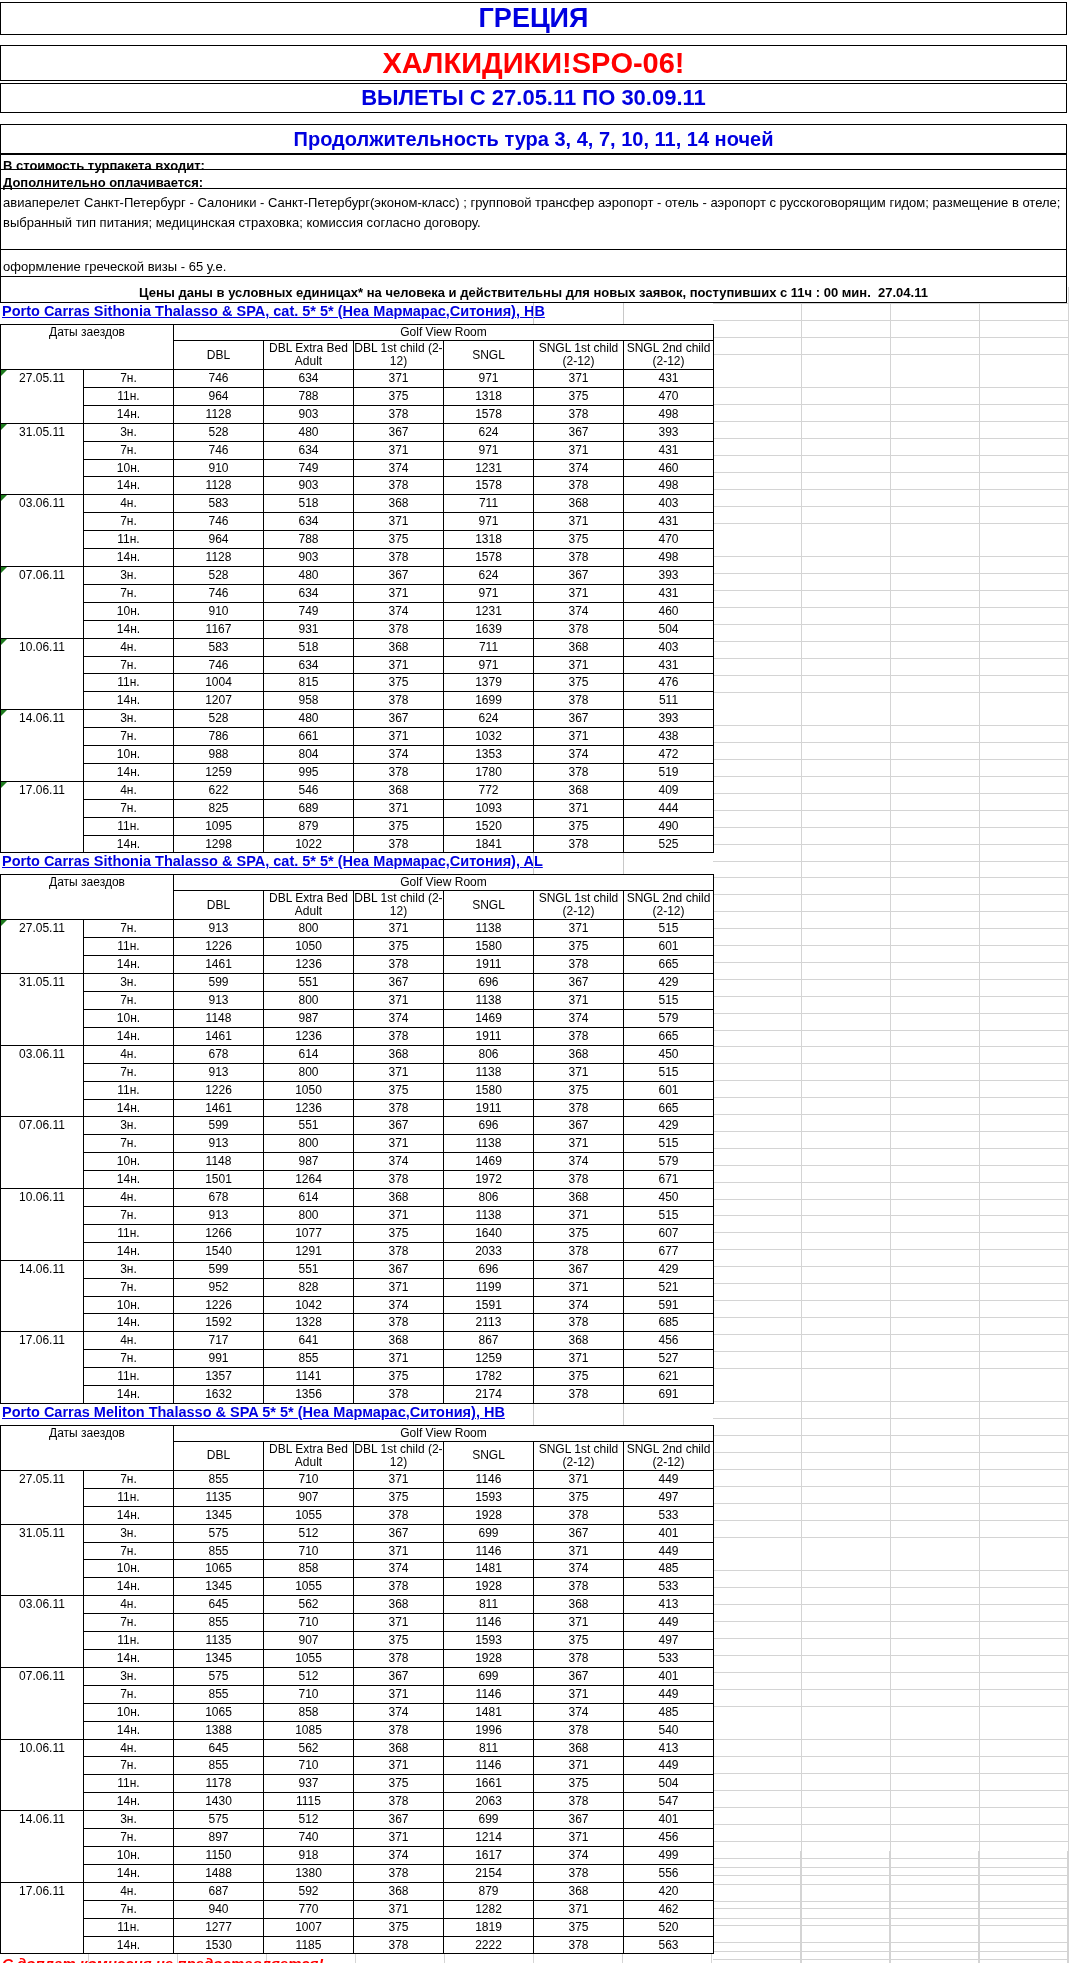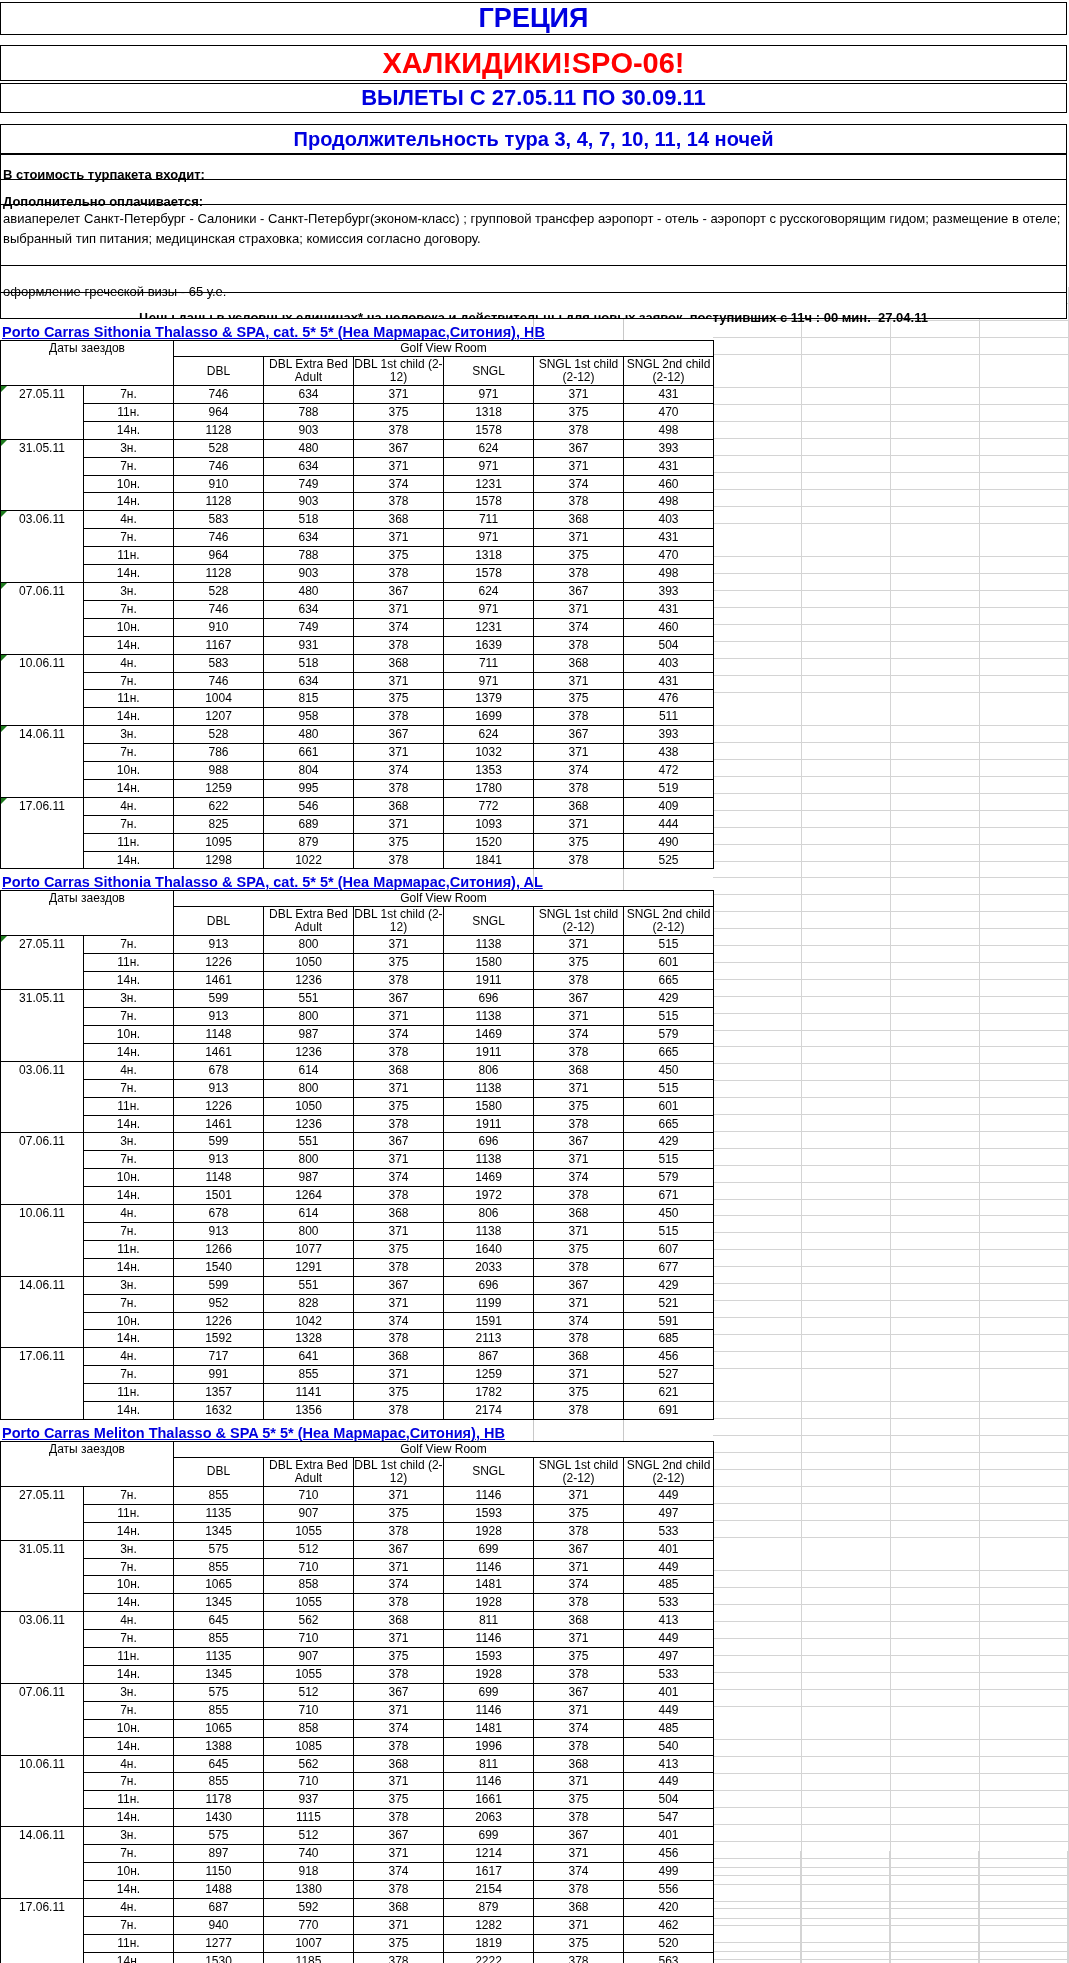--- a/index.html
+++ b/index.html
@@ -20,29 +20,29 @@
 
   
   .hbox{width:1065px;border:1px solid #000;text-align:center;font-weight:bold;background:#fff;
         display:flex;align-items:center;justify-content:center;}
   .t1{height:31px;margin-bottom:10px;color:#0000e0;font-size:27px;}
   .t2{height:34px;margin-bottom:2px;color:#ff0000;font-size:29px;}
   .t3{height:28px;margin-bottom:11px;color:#0000e0;font-size:22px;}
   .t4{height:28px;color:#0000e0;font-size:20px;}
 
   .infostack{width:1065px;border:1px solid #000;border-top:none;background:#fff;}
-  .irow{border-top:1px solid #000;font-size:13px;padding:12px 2px;box-sizing:border-box;}
+  .irow{border-top:1px solid #000;font-size:13px;padding:3px 2px;box-sizing:border-box;}
   .lbl{font-weight:bold;height:15px;line-height:15px;}
   .lbl2{font-weight:bold;height:19px;line-height:19px;}
   .itxt{height:61px;line-height:20px;padding-top:4px;}
   .itxt2{height:27px;line-height:27px;}
   .pnote{font-weight:bold;text-align:center;height:26px;line-height:26px;font-size:13px;white-space:pre-wrap;}
 
   
-  .hotel-title-row{position:relative;width:713px;height:21px;background:#fff;display:flex;align-items:flex-end;}
+  .hotel-title-row{position:relative;width:713px;height:21px;background:#fff;display:flex;align-items:flex-start;}
   .hotel-link{color:#0000e0;font-weight:bold;font-size:14.5px;text-decoration:underline;padding-left:2px;white-space:nowrap;cursor:pointer;}
   .tsep{position:absolute;top:0;bottom:0;width:1px;background:#c8c8c8;}
   .s1{left:533px;} .s2{left:623px;}
 
   table.price-table{border-collapse:collapse;table-layout:fixed;width:713px;background:#fff;}
   table.price-table th,table.price-table td{border:1px solid #000;font-size:12px;font-weight:normal;
       text-align:center;padding:0;overflow:hidden;}
   table.price-table thead tr.r1 th{height:15px;line-height:15px;}
   table.price-table thead tr.r2 th{height:28px;line-height:13px;vertical-align:middle;}
   th.dates-th{vertical-align:top;line-height:15px !important;}

